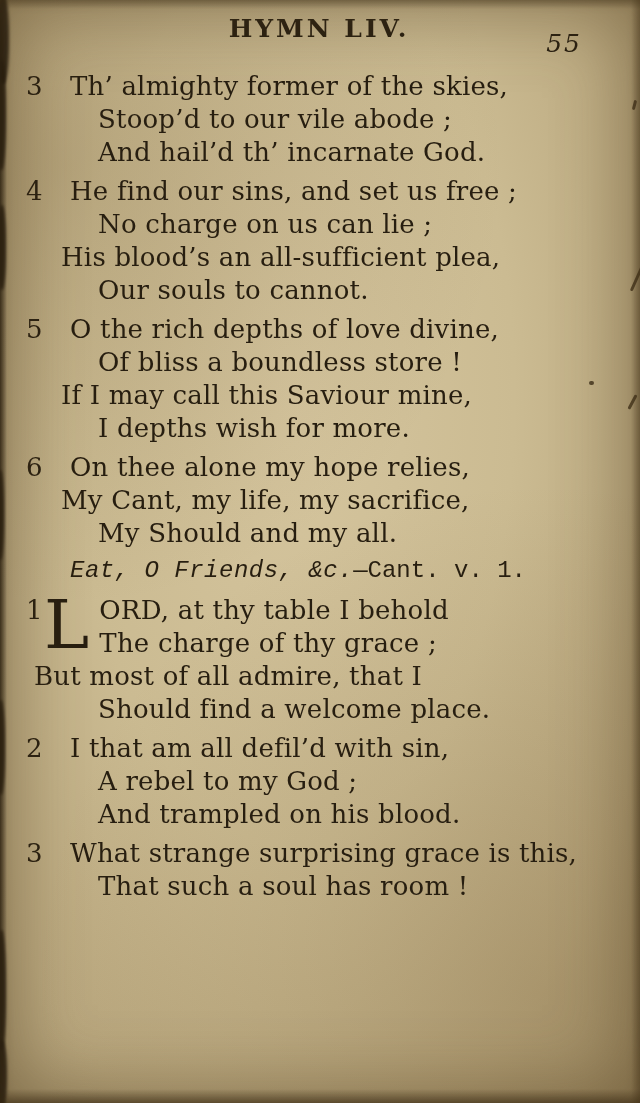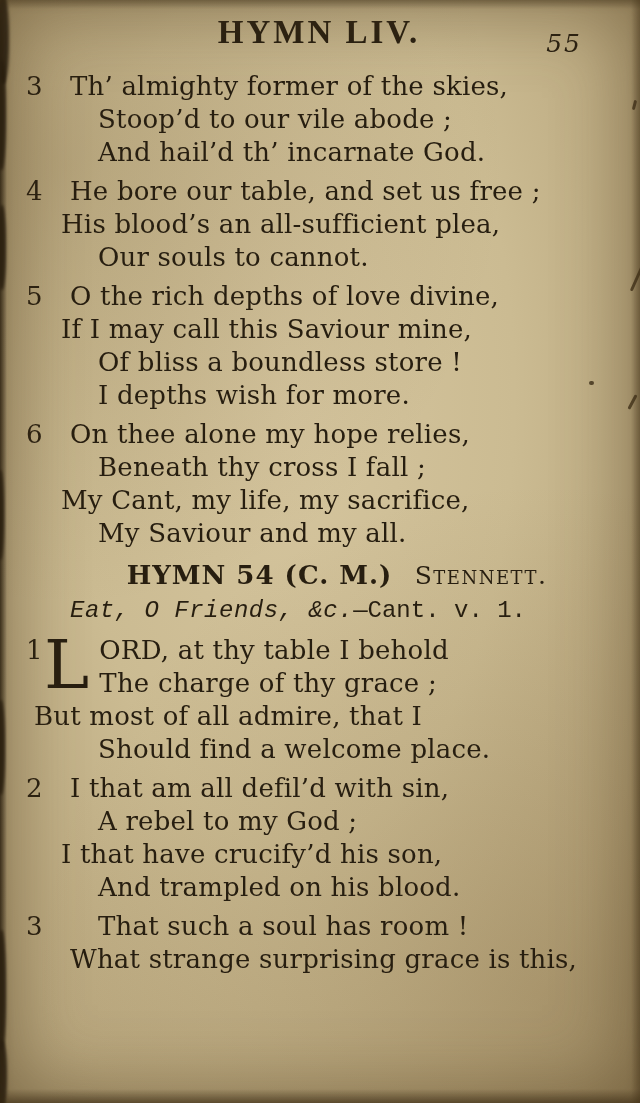--- a/index.html
+++ b/index.html
@@ -26,21 +26,21 @@
   .edge-bottom { position:absolute; left:0; right:0; bottom:0; height:14px; z-index:4;
                  background:linear-gradient(to top, rgba(45,32,15,0.55), rgba(45,32,15,0)); }
   .edge-top    { position:absolute; left:0; right:0; top:0; height:9px; z-index:4;
                  background:linear-gradient(to bottom, rgba(45,32,15,0.35), rgba(45,32,15,0)); }
   .blob { position:absolute; background:#150f08; filter:blur(1.6px); border-radius:45%; opacity:0.85; z-index:4; }
   .mark { position:absolute; background:#3a2c16; border-radius:2px; opacity:0.8; z-index:4; }
 
   .content { position:relative; z-index:2; padding:14px 36px 0 70px; }
 
   .header { position:relative; text-align:center; height:42px; }
-  .running-title { position:relative; left:-18px; font-weight:bold; font-size:33px; letter-spacing:3px;font-family:Liberation Serif, serif; }
+  .running-title { position:relative; left:-18px; font-weight:bold; font-size:25px; letter-spacing:3px; }
   .page-number { position:absolute; right:22px; top:15px; font-style:italic; font-size:25px; letter-spacing:2px; }
 
   .verse { position:relative; font-size:26px; line-height:33px; letter-spacing:0.2px; margin-bottom:6px; }
   .verse-group-start { margin-top:14px; }
   .vnum { position:absolute; left:-44px; top:0; }
   .vline { white-space:nowrap; }
   .indent  { margin-left:28px; }
   .outdent { margin-left:-9px; }
 
   .hymn-heading { text-align:center; margin-top:9px; font-size:26px; line-height:33px; white-space:nowrap; }
@@ -85,68 +85,63 @@
 
     <div class="verse verse-group-start">
       <span class="vnum">3</span>
       <div class="vline">Th’ almighty former of the skies,</div>
       <div class="vline indent">Stoop’d to our vile abode ;</div>
       <div class="vline indent">And hail’d th’ incarnate God.</div>
     </div>
 
     <div class="verse">
       <span class="vnum">4</span>
-      <div class="vline">He bore our table, and set us free ;</div>
+      <div class="vline">He find our sins, and set us free ;</div>
+      <div class="vline indent">No charge on us can lie ;</div>
       <div class="vline outdent">His blood’s an all-sufficient plea,</div>
       <div class="vline indent">Our souls to cannot.</div>
     </div>
 
     <div class="verse">
       <span class="vnum">5</span>
       <div class="vline">O the rich depths of love divine,</div>
+      <div class="vline indent">Of bliss a boundless store !</div>
       <div class="vline outdent">If I may call this Saviour mine,</div>
-      <div class="vline indent">Of bliss a boundless store !</div>
       <div class="vline indent">I depths wish for more.</div>
     </div>
 
     <div class="verse">
       <span class="vnum">6</span>
       <div class="vline">On thee alone my hope relies,</div>
-      <div class="vline indent">Beneath thy cross I fall ;</div>
       <div class="vline outdent">My Cant, my life, my sacrifice,</div>
-      <div class="vline indent">My Saviour and my all.</div>
+      <div class="vline indent">My Should and my all.</div>
     </div>
 
-    <div class="hymn-heading">
-      <span class="hymn-title">HYMN 54 (C. M.)</span>
-      <span class="hymn-author">Stennett.</span>
-    </div>
     <div class="hymn-subtitle">
       <span class="sub-italic">Eat, O Friends, &amp;c.</span><span class="sub-ref">—Cant. v. 1.</span>
     </div>
 
     <div class="verse">
       <span class="vnum">1</span>
       <span class="dropcap">L</span>
       <div class="vline">ORD, at thy table I behold</div>
       <div class="vline dc2">The charge of thy grace ;</div>
       <div class="vline big-outdent">But most of all admire, that I</div>
       <div class="vline indent">Should find a welcome place.</div>
     </div>
 
     <div class="verse">
       <span class="vnum">2</span>
       <div class="vline">I that am all defil’d with sin,</div>
       <div class="vline indent">A rebel to my God ;</div>
-      <div class="vline outdent">I that have crucify’d his son,</div>
       <div class="vline indent">And trampled on his blood.</div>
     </div>
 
     <div class="verse last-verse">
       <span class="vnum">3</span>
+      <div class="vline">What strange surprising grace is this,</div>
       <div class="vline indent">That such a soul has room !</div>
-      <div class="vline">What strange surprising grace is this,</div>
     </div>
 
   </div>
 
   <div class="vignette"></div>
 </div>
 
 </body></html>

